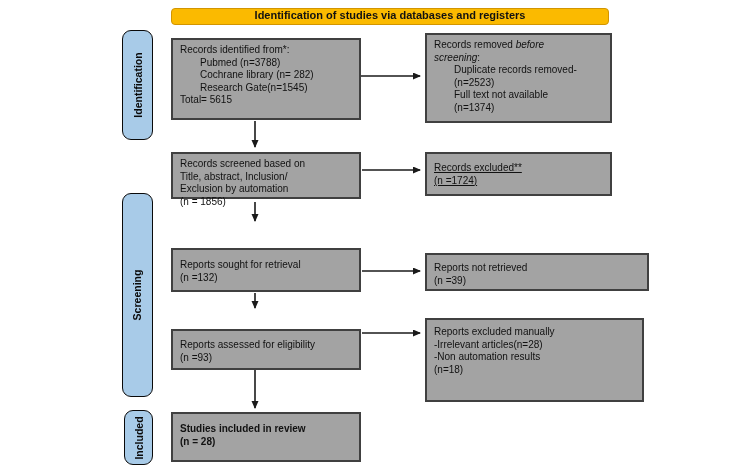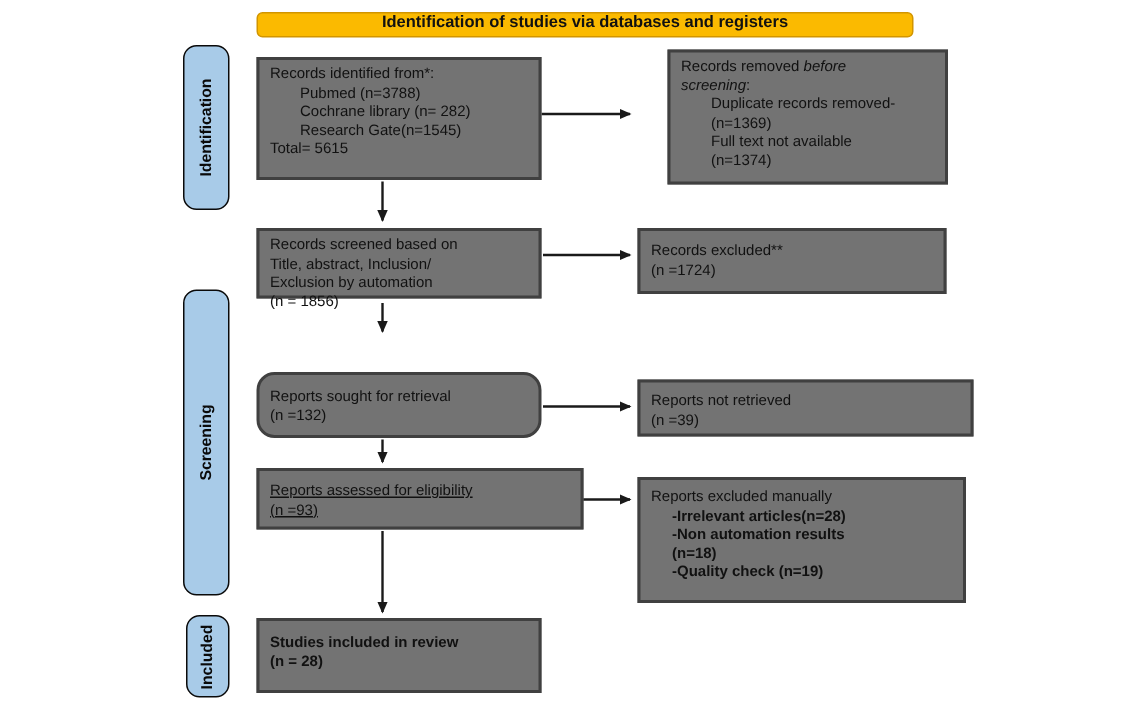--- a/index.html
+++ b/index.html
@@ -37,28 +37,28 @@
     box-sizing:border-box;
     display:flex;align-items:center;justify-content:center;
   }
   .stage span{
     transform:rotate(-90deg);
     white-space:nowrap;
     font-size:10.5px;font-weight:bold;color:#0a0a0a;
   }
   .box{
     position:absolute;
-    background:#737373;
+    background:#a3a3a3;
     border:2px solid var(--box-border);
     box-sizing:border-box;
     padding:4px 7px;
     font-size:10px;line-height:12.6px;color:#111;
   }
   .box .indent{margin-left:20px;}
-  .box .indent-sm{margin-left:14px;font-weight:bold;}
+  .box .indent-sm{}
   .it{font-style:italic;}
   svg.connectors{
     position:absolute;left:0;top:0;
     pointer-events:none;
   }
   svg.connectors line{
     stroke:var(--arrow);
     stroke-width:1.6;
     marker-end:url(#ah);
   }
@@ -107,55 +107,54 @@
     <div>Total= 5615</div>
   </div>
 
   <div class="box" style="left:171px;top:152px;width:190px;height:47px;">
     <div>Records screened based on</div>
     <div>Title, abstract, Inclusion/</div>
     <div>Exclusion by automation</div>
     <div>(n = 1856)</div>
   </div>
 
-  <div class="box" style="left:171px;top:248px;width:190px;height:44px;padding-top:9px;border-radius:12px;">
+  <div class="box" style="left:171px;top:248px;width:190px;height:44px;padding-top:9px;">
     <div>Reports sought for retrieval</div>
     <div>(n =132)</div>
   </div>
 
-  <div class="box" style="left:171px;top:312px;width:218px;height:41px;padding-top:8px;text-decoration:underline;">
+  <div class="box" style="left:171px;top:329px;width:190px;height:41px;padding-top:8px;">
     <div>Reports assessed for eligibility</div>
     <div>(n =93)</div>
   </div>
 
   <div class="box" style="left:171px;top:412px;width:190px;height:50px;padding-top:9px;font-weight:bold;">
     <div>Studies included in review</div>
     <div>(n = 28)</div>
   </div>
 
-  <div class="box" style="left:425px;top:33px;width:187px;height:90px;margin-left:20px;">
+  <div class="box" style="left:425px;top:33px;width:187px;height:90px;">
     <div><span>Records removed </span><span class="it">before</span></div>
     <div><span class="it">screening</span><span>:</span></div>
     <div class="indent">Duplicate records removed-</div>
-    <div class="indent">(n=1369)</div>
+    <div class="indent">(n=2523)</div>
     <div class="indent">Full text not available</div>
     <div class="indent">(n=1374)</div>
   </div>
 
-  <div class="box" style="left:425px;top:152px;width:206px;height:44px;padding-top:8px;">
+  <div class="box" style="left:425px;top:152px;width:187px;height:44px;padding-top:8px;text-decoration:underline;">
     <div>Records excluded**</div>
     <div>(n =1724)</div>
   </div>
 
   <div class="box" style="left:425px;top:253px;width:224px;height:38px;padding-top:7px;">
     <div>Reports not retrieved</div>
     <div>(n =39)</div>
   </div>
 
   <div class="box" style="left:425px;top:318px;width:219px;height:84px;padding-top:6px;">
     <div>Reports excluded manually</div>
     <div class="indent-sm">-Irrelevant articles(n=28)</div>
     <div class="indent-sm">-Non automation results</div>
     <div class="indent-sm">(n=18)</div>
-    <div class="indent-sm">-Quality check (n=19)</div>
   </div>
 
 </div>
 
 </body></html>

